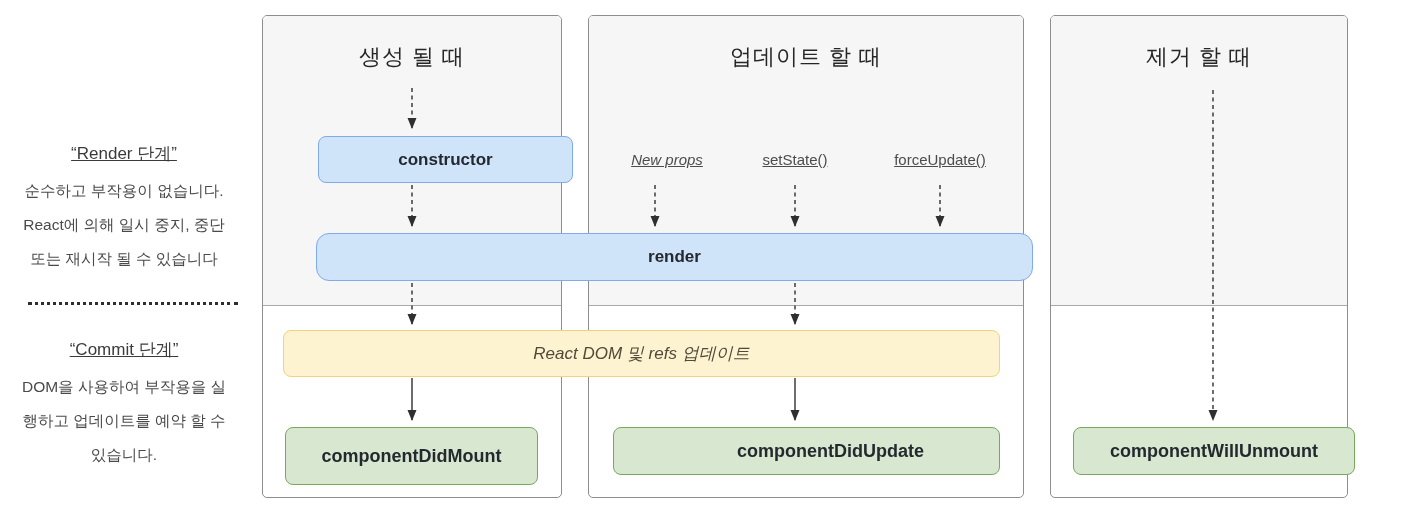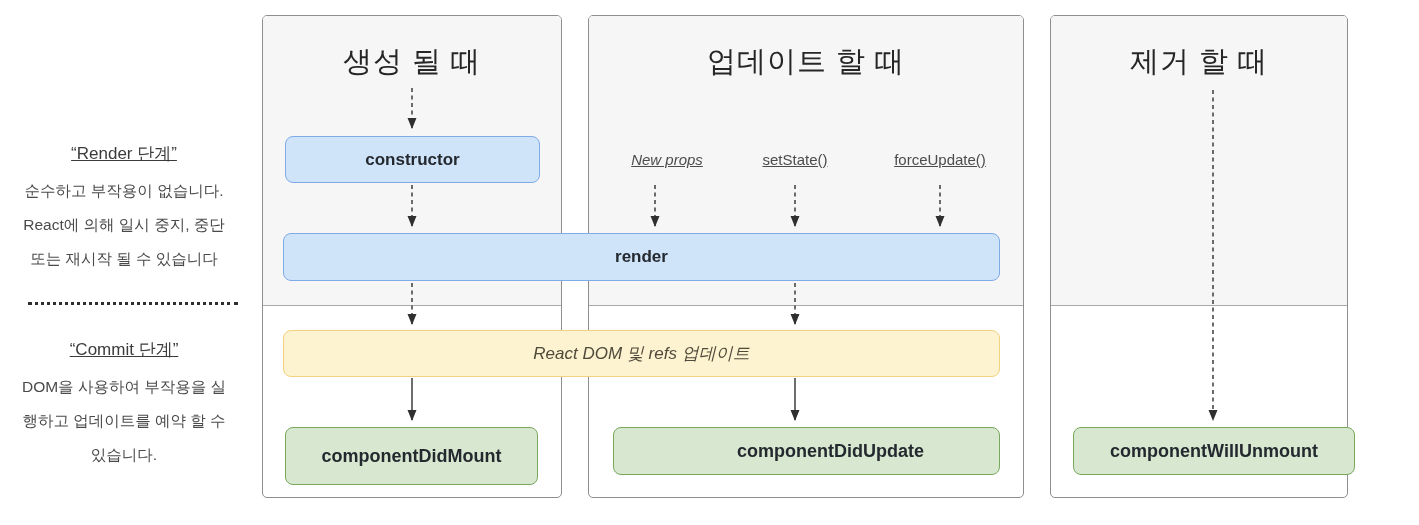--- a/index.html
+++ b/index.html
@@ -57,21 +57,21 @@
     border-radius: 4px 4px 0 0;
   }
   #col-mount   { left: 262px;  width: 300px; }
   #col-update  { left: 588px;  width: 436px; }
   #col-unmount { left: 1050px; width: 298px; }
 
   .col-header {
     position: absolute;
     top: 26px; left: 0; right: 0;
     text-align: center;
-    font-size: 29px;
+    font-size: 22px;
     color: #262626;
     letter-spacing: 1px;
   }
 
   
   .trigger {
     position: absolute;
     top: 151px;
     font-size: 15px;
     color: #4c4c4c;
@@ -89,36 +89,37 @@
     align-items: center;
     justify-content: center;
     border-radius: 8px;
     font-weight: bold;
     color: var(--text-dark, #24292f);
   }
   .node.blue {
     background: var(--blue-fill, #cfe3f9);
     border: 1px solid var(--blue-border, #7fabe8);
     font-size: 17px;
+    margin-left: 33px;
   }
   .node.yellow {
     background: var(--yellow-fill, #fdf3d1);
     border: 1px solid var(--yellow-border, #f2d27e);
     font-size: 17px;
     font-weight: normal;
     font-style: italic;
     color: #4f4a3a;
   }
   .node.green {
     background: var(--green-fill, #d8e8d0);
     border: 1px solid var(--green-border, #78a85e);
     font-size: 18px;
   }
   #node-constructor { left: 285px;  top: 136px; width: 255px; height: 47px; }
-  #node-render      { left: 283px;  top: 233px; width: 717px; height: 48px; }
+  #node-render      { left: 283px;  top: 233px; width: 717px; height: 48px; border-radius: 13px; }
   #node-domupdate   { left: 283px;  top: 330px; width: 717px; height: 47px; }
   #node-cdm         { left: 285px;  top: 427px; width: 253px; height: 58px; }
   #node-cdu         { left: 613px;  top: 427px; width: 387px; height: 48px; padding-left: 48px; }
   #node-cwu         { left: 1073px; top: 427px; width: 282px; height: 48px; }
 
   
   #arrows {
     position: absolute;
     left: 0; top: 0;
     width: 1419px; height: 525px;

